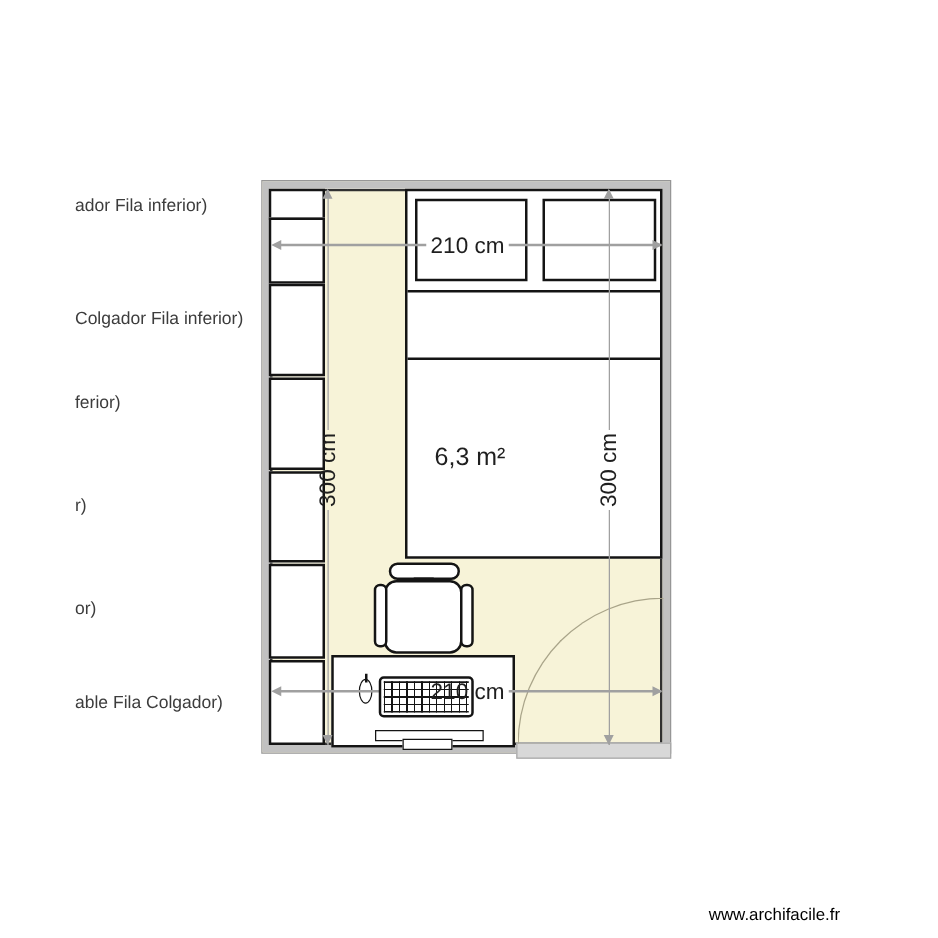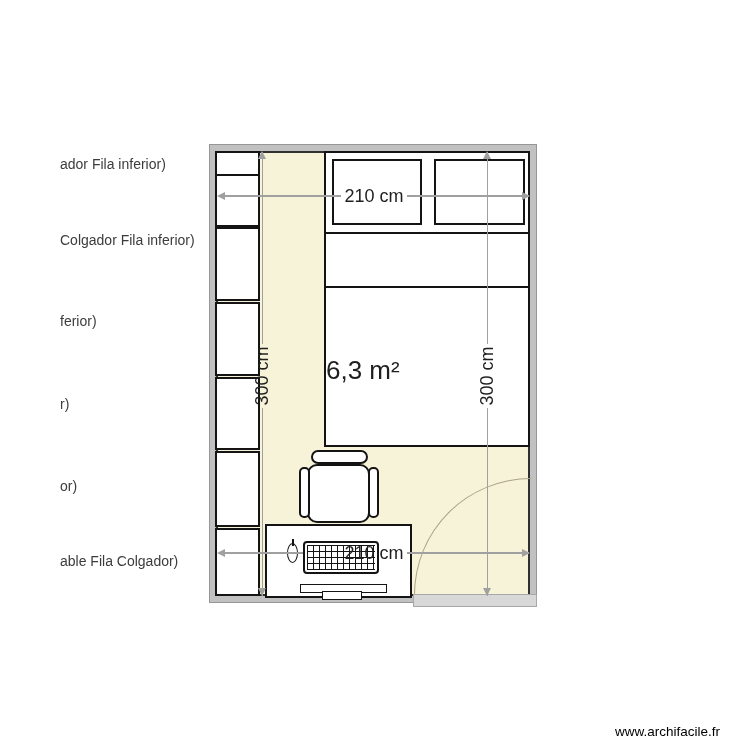--- a/index.html
+++ b/index.html
@@ -42,31 +42,31 @@
   .dlh{height:1.5px;background:var(--dim);z-index:4;}
   .dlv{width:1.5px;background:var(--dim);z-index:4;}
   .arr{width:0;height:0;z-index:4;}
   .arr-l{border-top:4px solid transparent;border-bottom:4px solid transparent;border-right:8px solid var(--dim);}
   .arr-r{border-top:4px solid transparent;border-bottom:4px solid transparent;border-left:8px solid var(--dim);}
   .arr-u{border-left:4px solid transparent;border-right:4px solid transparent;border-bottom:8px solid var(--dim);}
   .arr-d{border-left:4px solid transparent;border-right:4px solid transparent;border-top:8px solid var(--dim);}
   
   .dimtxt{font-size:18px;color:var(--ink);text-align:center;z-index:7;white-space:nowrap;}
   .vtxt{width:70px;height:18px;line-height:18px;transform:rotate(-90deg);transform-origin:center;}
-  .area{font-size:26px;z-index:7;white-space:nowrap;}
+  .area{font-size:20px;z-index:7;text-align:center;white-space:nowrap;}
   .flabel{left:60px;font-size:14px;line-height:15px;color:var(--label);white-space:nowrap;z-index:0;}
-  .watermark{left:567px;top:724px;font-size:13.5px;color:#000;z-index:8;margin-left:48px;}
+  .watermark{left:567px;top:724px;font-size:13.5px;color:#000;z-index:8;}
 </style>
 </head>
 <body>
 
 <div class="canvas">
 
   <div class="abs flabel" style="top:157px">ador Fila inferior)</div>
-  <div class="abs flabel" style="top:233px">Colgador Fila inferior)</div>
+  <div class="abs flabel" style="top:247px">Colgador Fila inferior)</div>
   <div class="abs flabel" style="top:314px">ferior)</div>
   <div class="abs flabel" style="top:397px">r)</div>
   <div class="abs flabel" style="top:479px">or)</div>
   <div class="abs flabel" style="top:554px">able Fila Colgador)</div>
 
   <div class="abs room"></div>
 
   <div class="abs door-open"></div>
   <div class="abs door-arc"></div>
 

